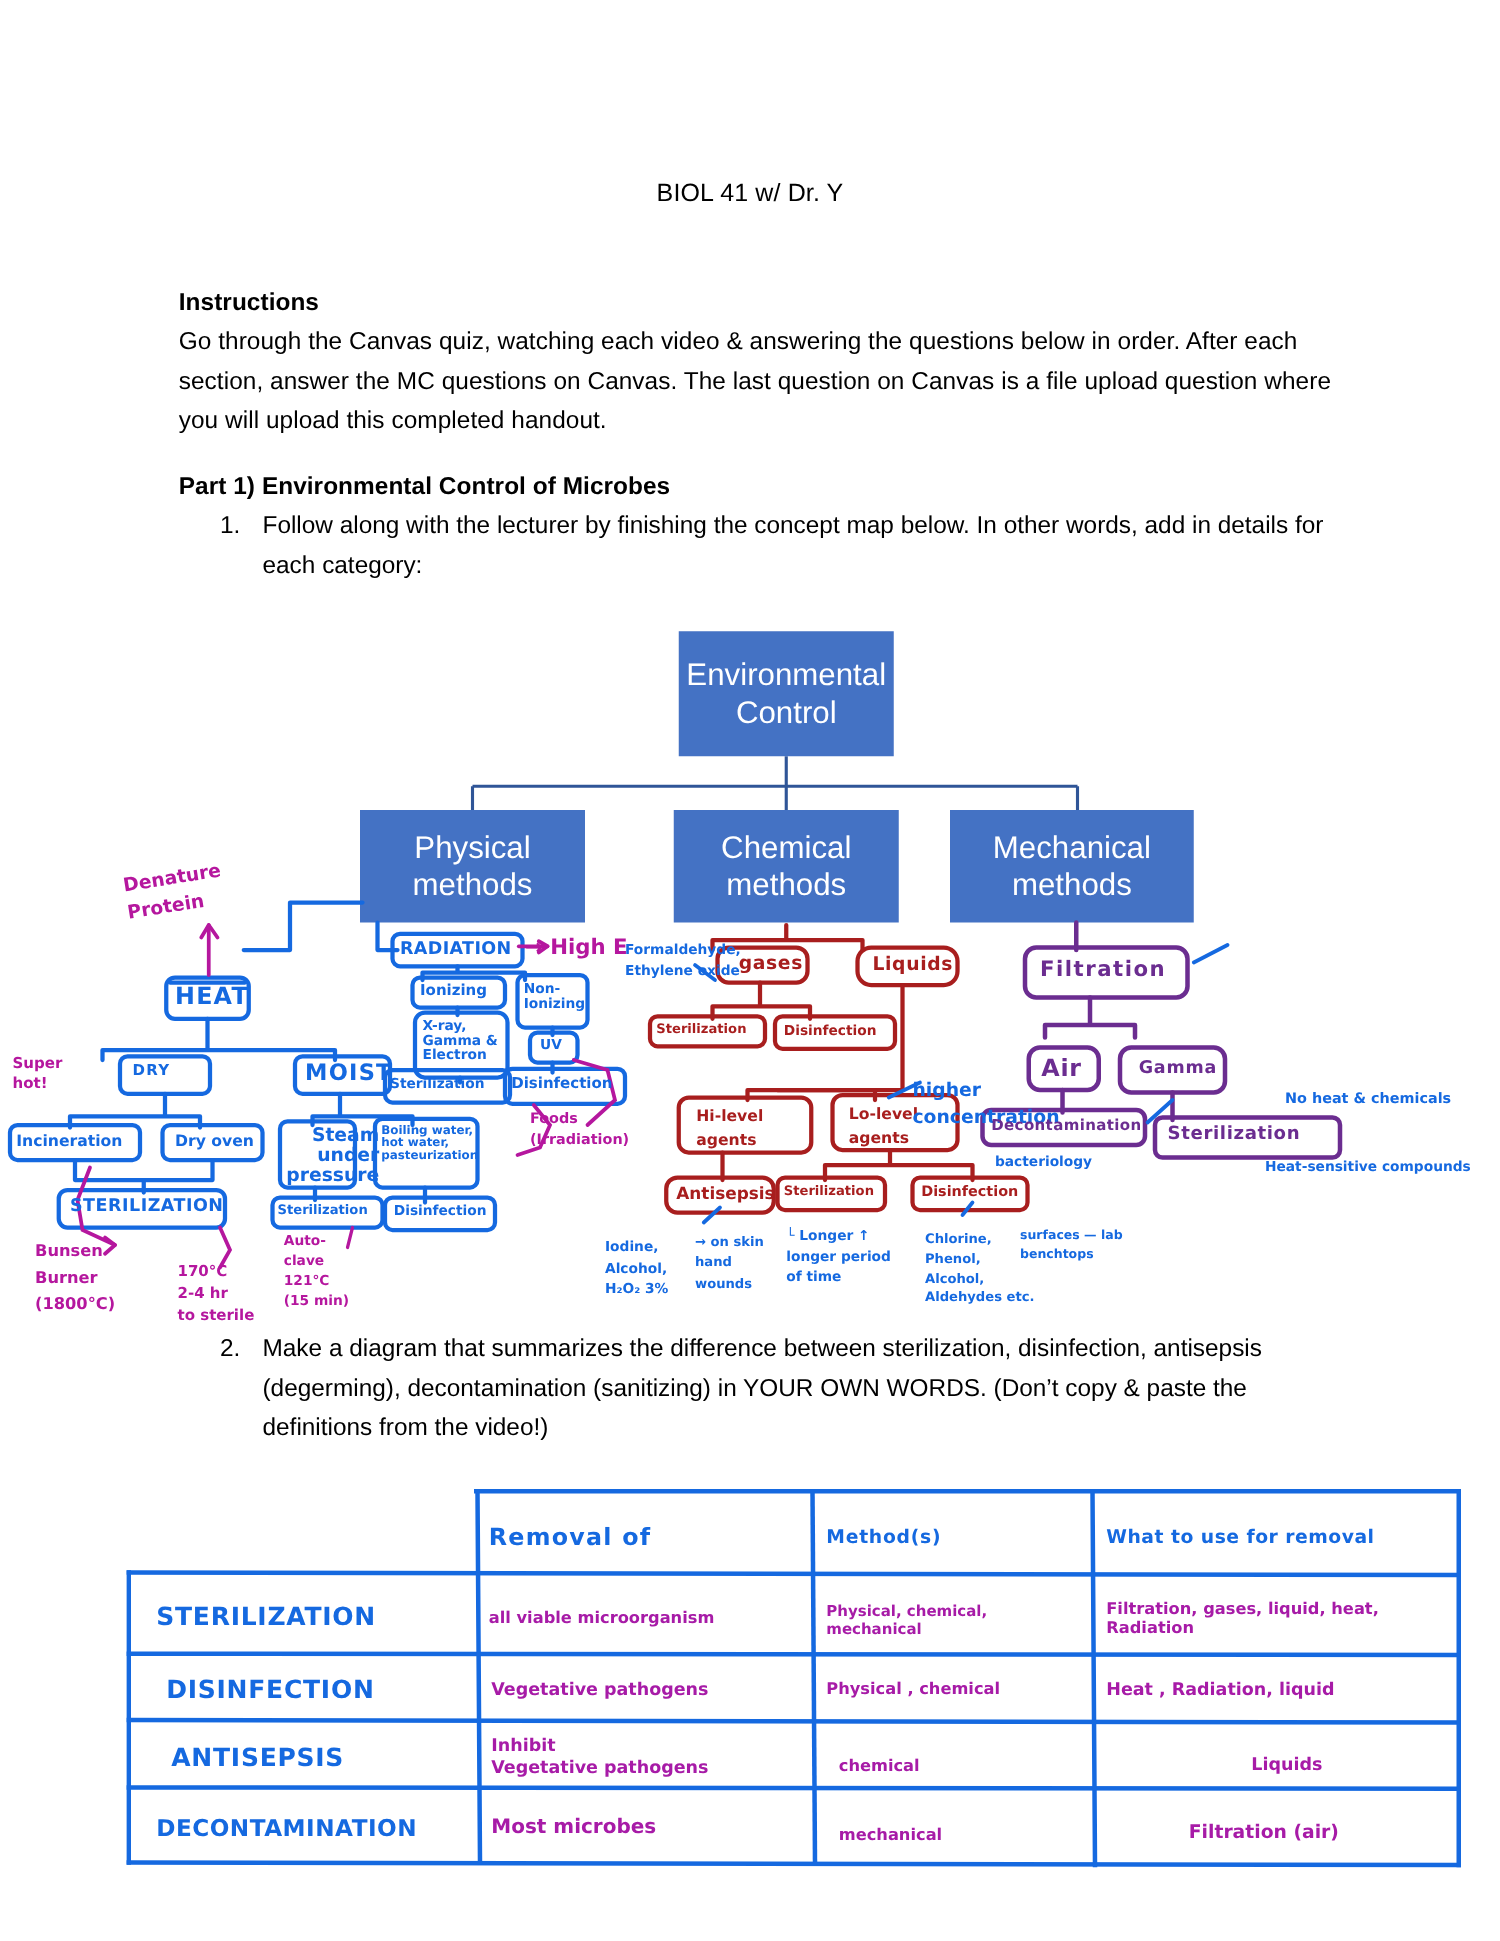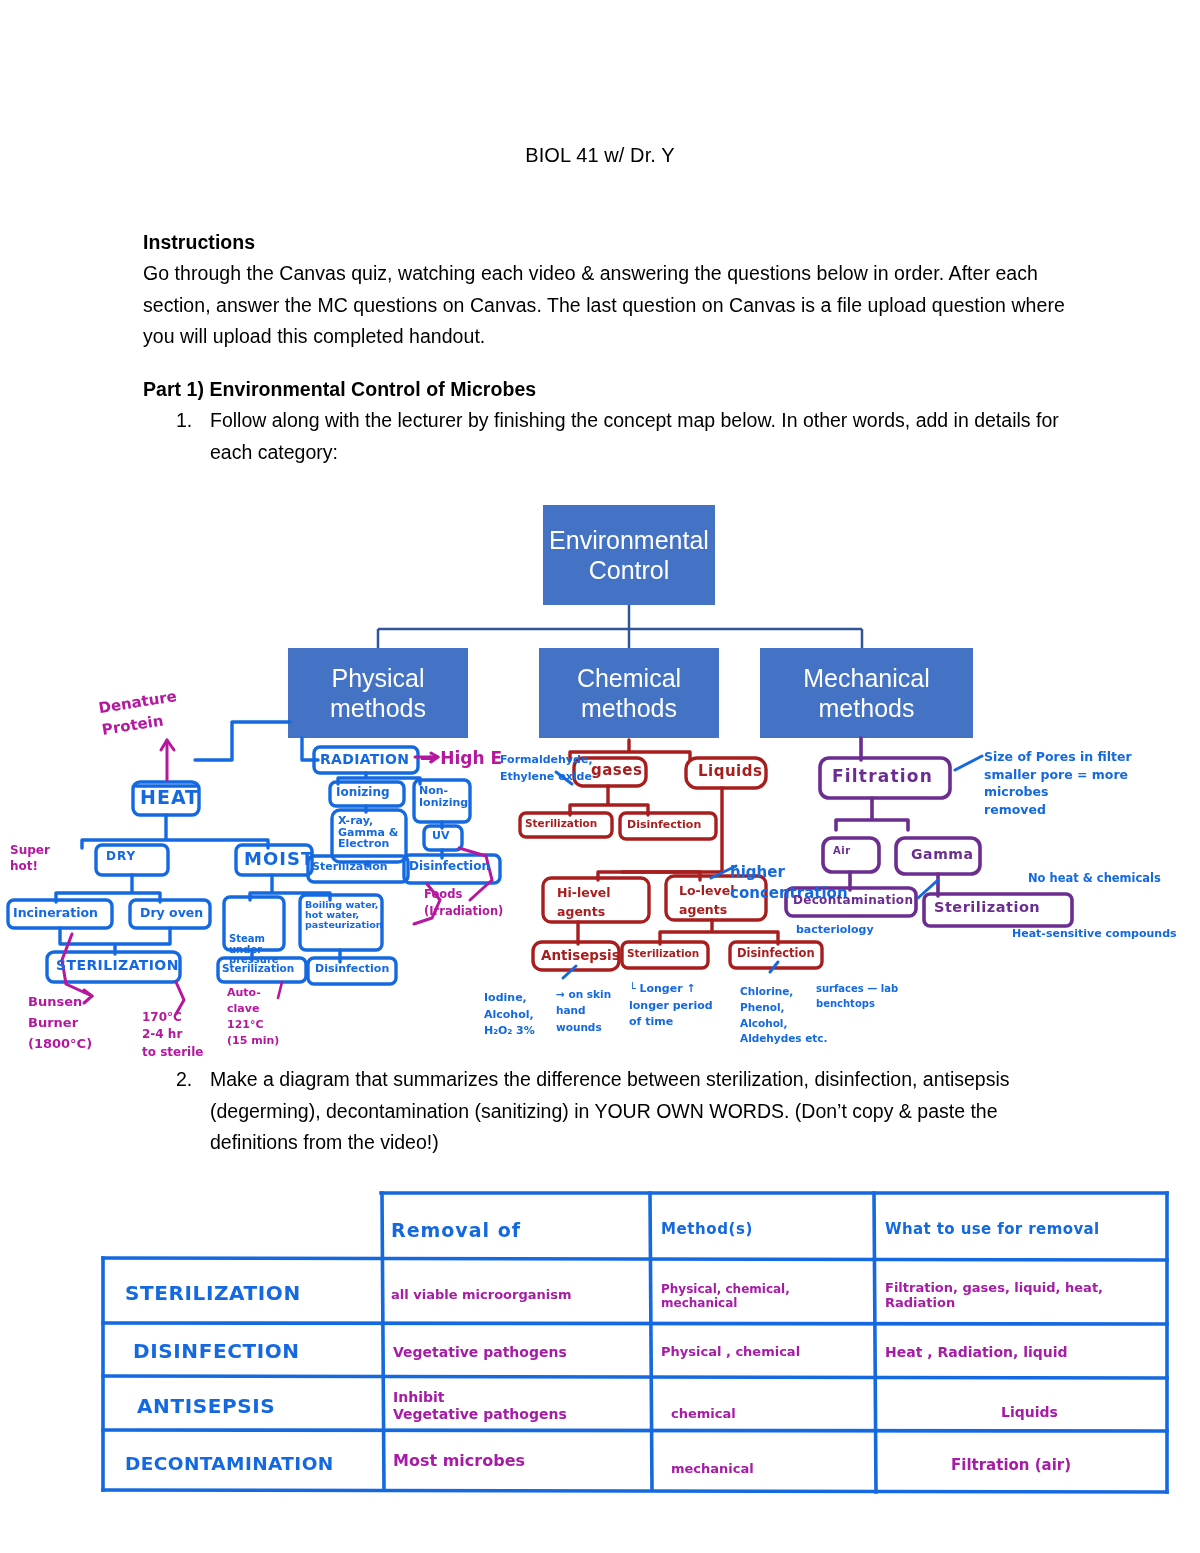--- a/index.html
+++ b/index.html
@@ -91,21 +91,21 @@
         <path d="M378 629 L378 648"></path>
         <path d="M629 629 L629 648"></path>
         <path d="M862 629 L862 648"></path>
       </g>
     </svg>
 
     <div class="nodebox root" style="left:543px;top:505px;width:172px;height:100px;">Environmental Control</div>
 
     <div class="nodebox" style="left:288px;top:648px;width:180px;height:90px;">Physical methods</div>
     <div class="nodebox" style="left:539px;top:648px;width:180px;height:90px;">Chemical methods</div>
-    <div class="nodebox" style="left:760px;top:648px;width:213px;height:90px;">Mechanical methods</div>
+    <div class="nodebox" style="left:760px;top:648px;width:195px;height:90px;">Mechanical methods</div>
 
     <svg width="1200" height="1553">
 
       <g stroke="#1569E0" stroke-width="3.4" fill="none" stroke-linecap="round" stroke-linejoin="round">
 
         <path d="M290 722 L232 722 L232 760 L195 760"></path>
 
         <path d="M302 738 L302 760 L318 760"></path>
 
         <rect x="133" y="782" width="66" height="33" rx="7"></rect>
@@ -216,21 +216,21 @@
           <path d="M438 757 L431 753 M438 757 L431 762"></path>
       </g>
     </svg>
 
     <div class="hw hw-blue" style="left:140px;top:788px;font-size:19px;letter-spacing:1px;">HEAT</div>
     <div class="hw hw-blue" style="left:106px;top:850px;font-size:12px;letter-spacing:1px;">DRY</div>
     <div class="hw hw-blue" style="left:244px;top:850px;font-size:18px;letter-spacing:1px;">MOIST</div>
     <div class="hw hw-blue" style="left:13px;top:906px;font-size:12.5px;">Incineration</div>
     <div class="hw hw-blue" style="left:140px;top:906px;font-size:12.5px;">Dry oven</div>
     <div class="hw hw-blue" style="left:56px;top:958px;font-size:14px;letter-spacing:.4px;">STERILIZATION</div>
-    <div class="hw hw-blue" style="left:229px;top:934px;font-size:10px;">Steam
+    <div class="hw hw-blue" style="left:229px;top:901px;font-size:15px;text-align:right;">Steam
 under
 pressure</div>
     <div class="hw hw-blue" style="left:305px;top:900px;font-size:9.5px;">Boiling water,
 hot water,
 pasteurization</div>
     <div class="hw hw-blue" style="left:222px;top:963px;font-size:10.5px;">Sterilization</div>
     <div class="hw hw-blue" style="left:315px;top:963px;font-size:11px;">Disinfection</div>
 
     <div class="hw hw-blue" style="left:320px;top:752px;font-size:14px;letter-spacing:.3px;">RADIATION</div>
     <div class="hw hw-blue" style="left:336px;top:786px;font-size:12px;">Ionizing</div>
@@ -287,29 +287,25 @@
 longer period
 of time</div>
     <div class="hw hw-blue" style="left:740px;top:984px;font-size:10.5px;line-height:1.5;">Chlorine,
 Phenol,
 Alcohol,
 Aldehydes etc.</div>
     <div class="hw hw-blue" style="left:816px;top:982px;font-size:10px;line-height:1.45;">surfaces — lab
 benchtops</div>
 
     <div class="hw hw-purple" style="left:832px;top:768px;font-size:17px;letter-spacing:1.2px;">Filtration</div>
-    <div class="hw hw-purple" style="left:833px;top:846px;font-size:10px;letter-spacing:.6px;">Air</div>
+    <div class="hw hw-purple" style="left:833px;top:846px;font-size:19px;letter-spacing:.6px;">Air</div>
     <div class="hw hw-purple" style="left:911px;top:847px;font-size:14px;letter-spacing:.6px;">Gamma</div>
     <div class="hw hw-purple" style="left:793px;top:894px;font-size:12px;letter-spacing:.3px;">Decontamination</div>
     <div class="hw hw-purple" style="left:934px;top:900px;font-size:14.5px;letter-spacing:.5px;">Sterilization</div>
 
-    <div class="hw hw-blue" style="left:984px;top:748px;font-size:12.5px;line-height:1.4;">Size of Pores in filter
-smaller pore = more
-microbes
-removed</div>
     <div class="hw hw-blue" style="left:796px;top:924px;font-size:11px;">bacteriology</div>
     <div class="hw hw-blue" style="left:1028px;top:872px;font-size:11.5px;">No heat &amp; chemicals</div>
     <div class="hw hw-blue" style="left:1012px;top:928px;font-size:11px;">Heat-sensitive compounds</div>
   </div>
 
   <div class="numlist" style="top:1064px;">
     <div class="li">
       <div class="num">2.</div>
       <div class="txt">Make a diagram that summarizes the difference between sterilization, disinfection, antisepsis (degerming), decontamination (sanitizing) in YOUR OWN WORDS. (Don’t copy &amp; paste the definitions from the video!)</div>
     </div>

